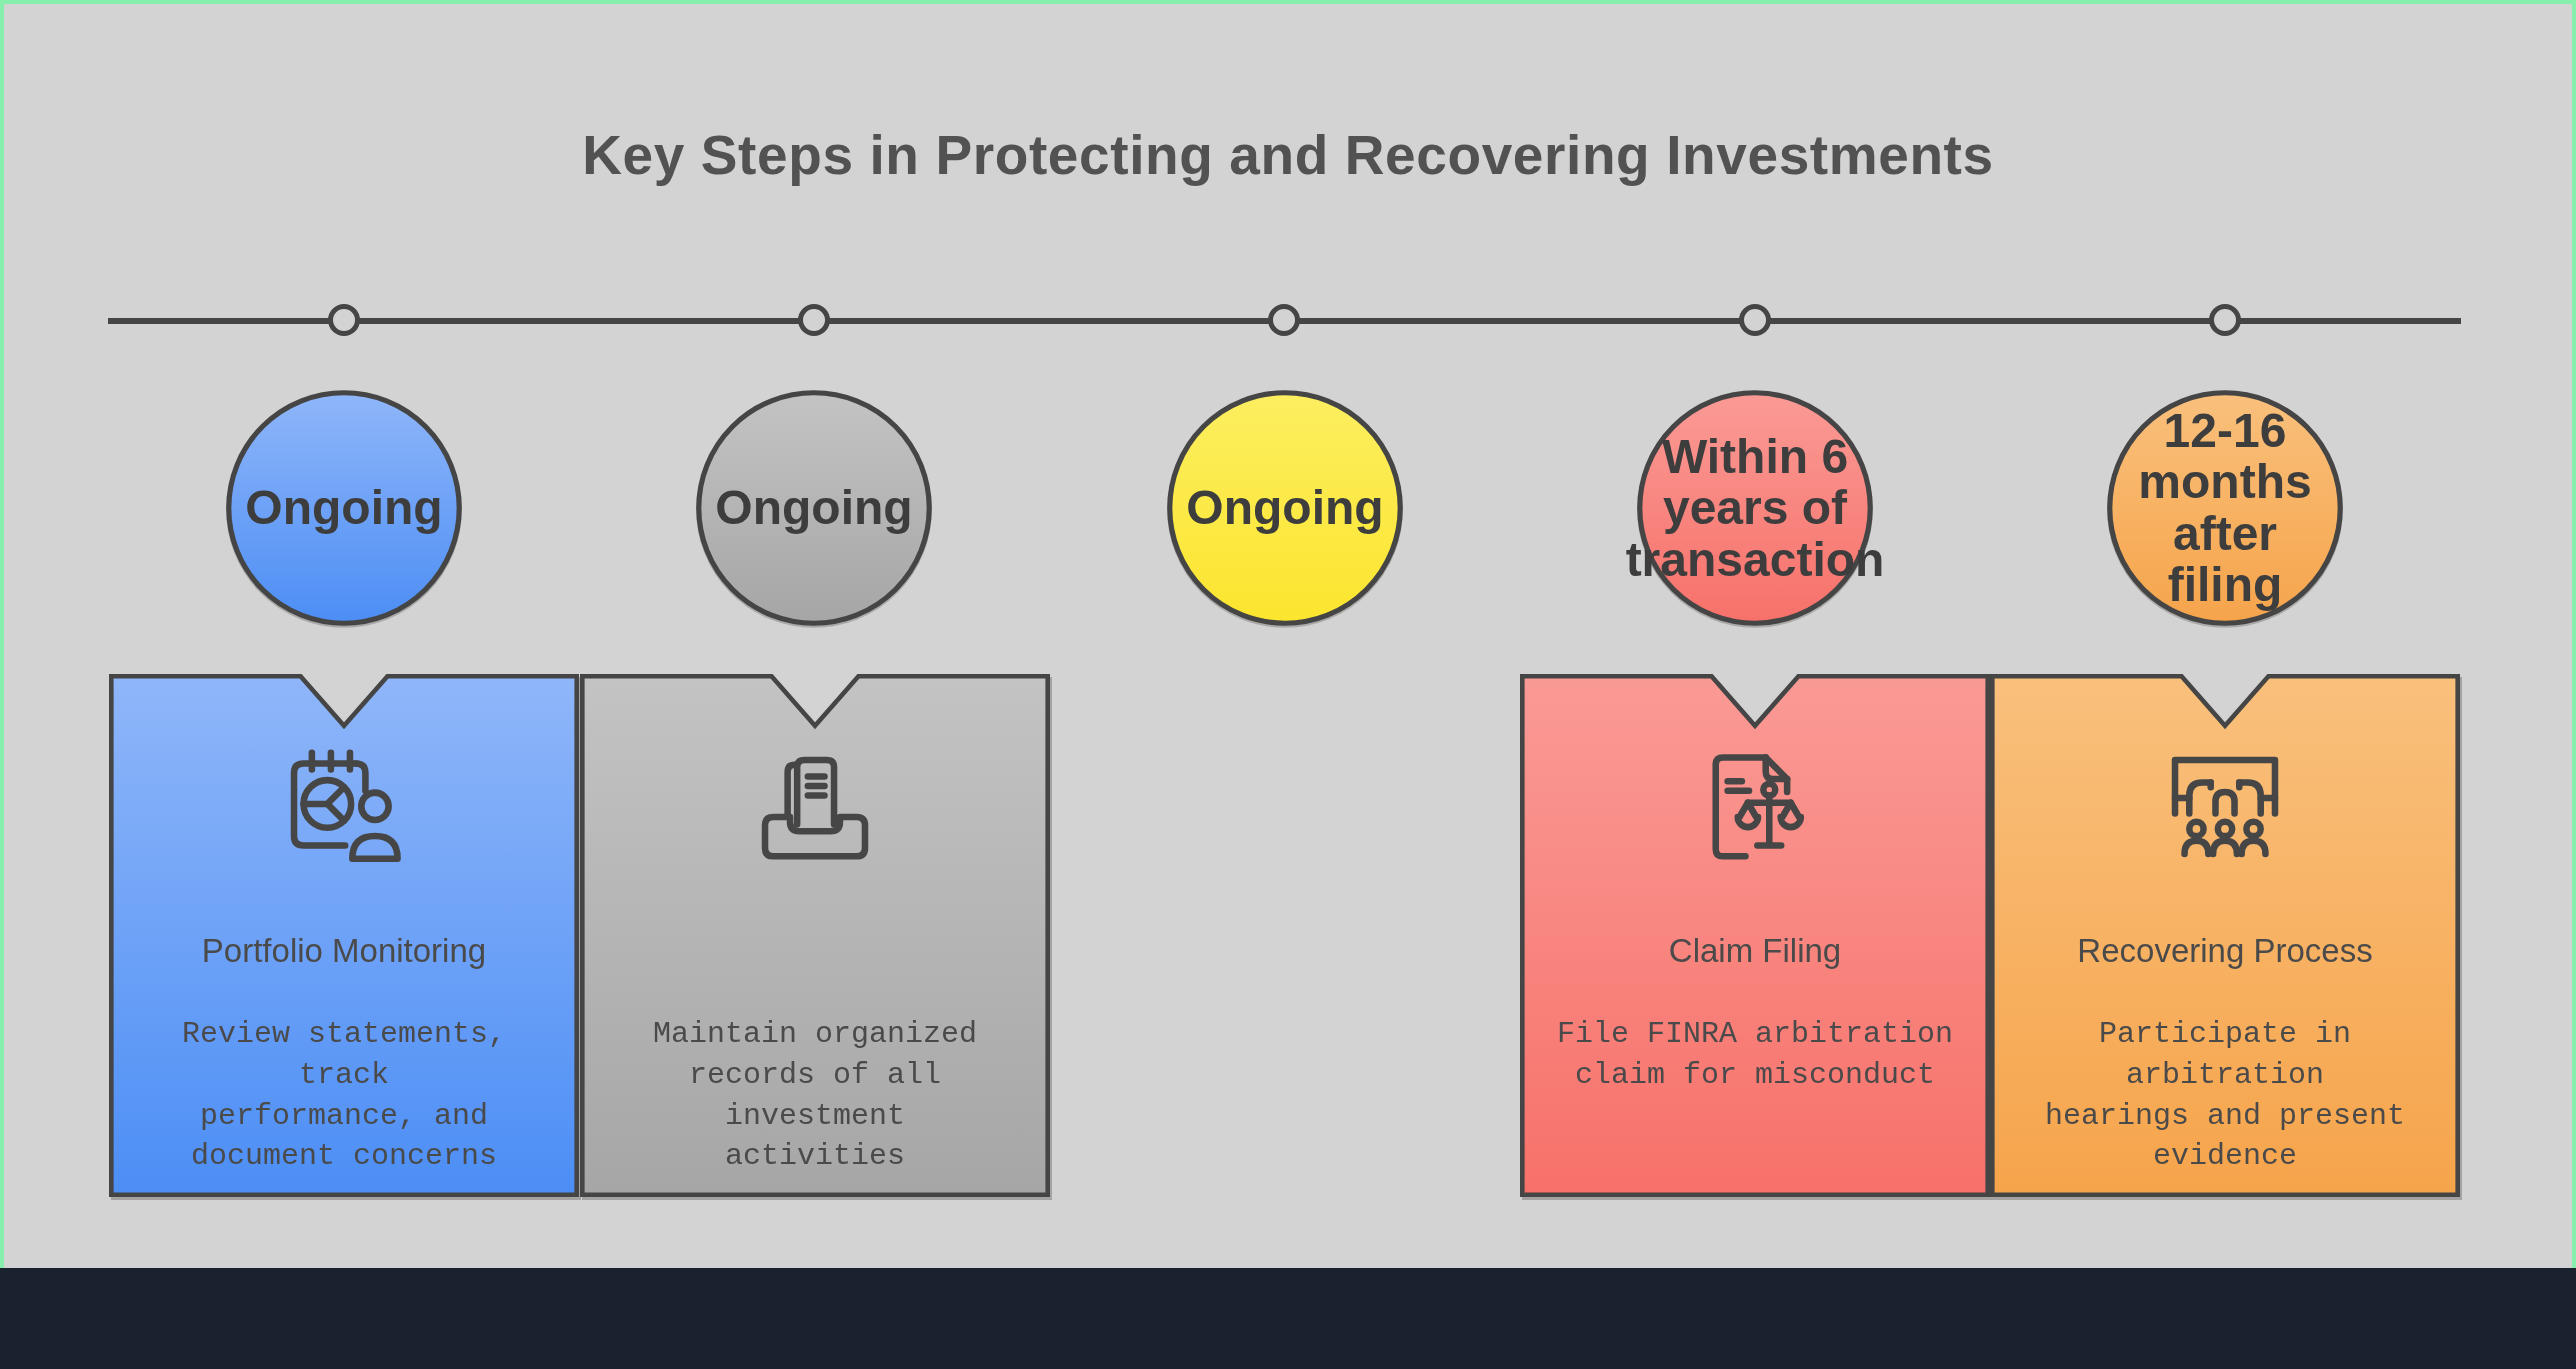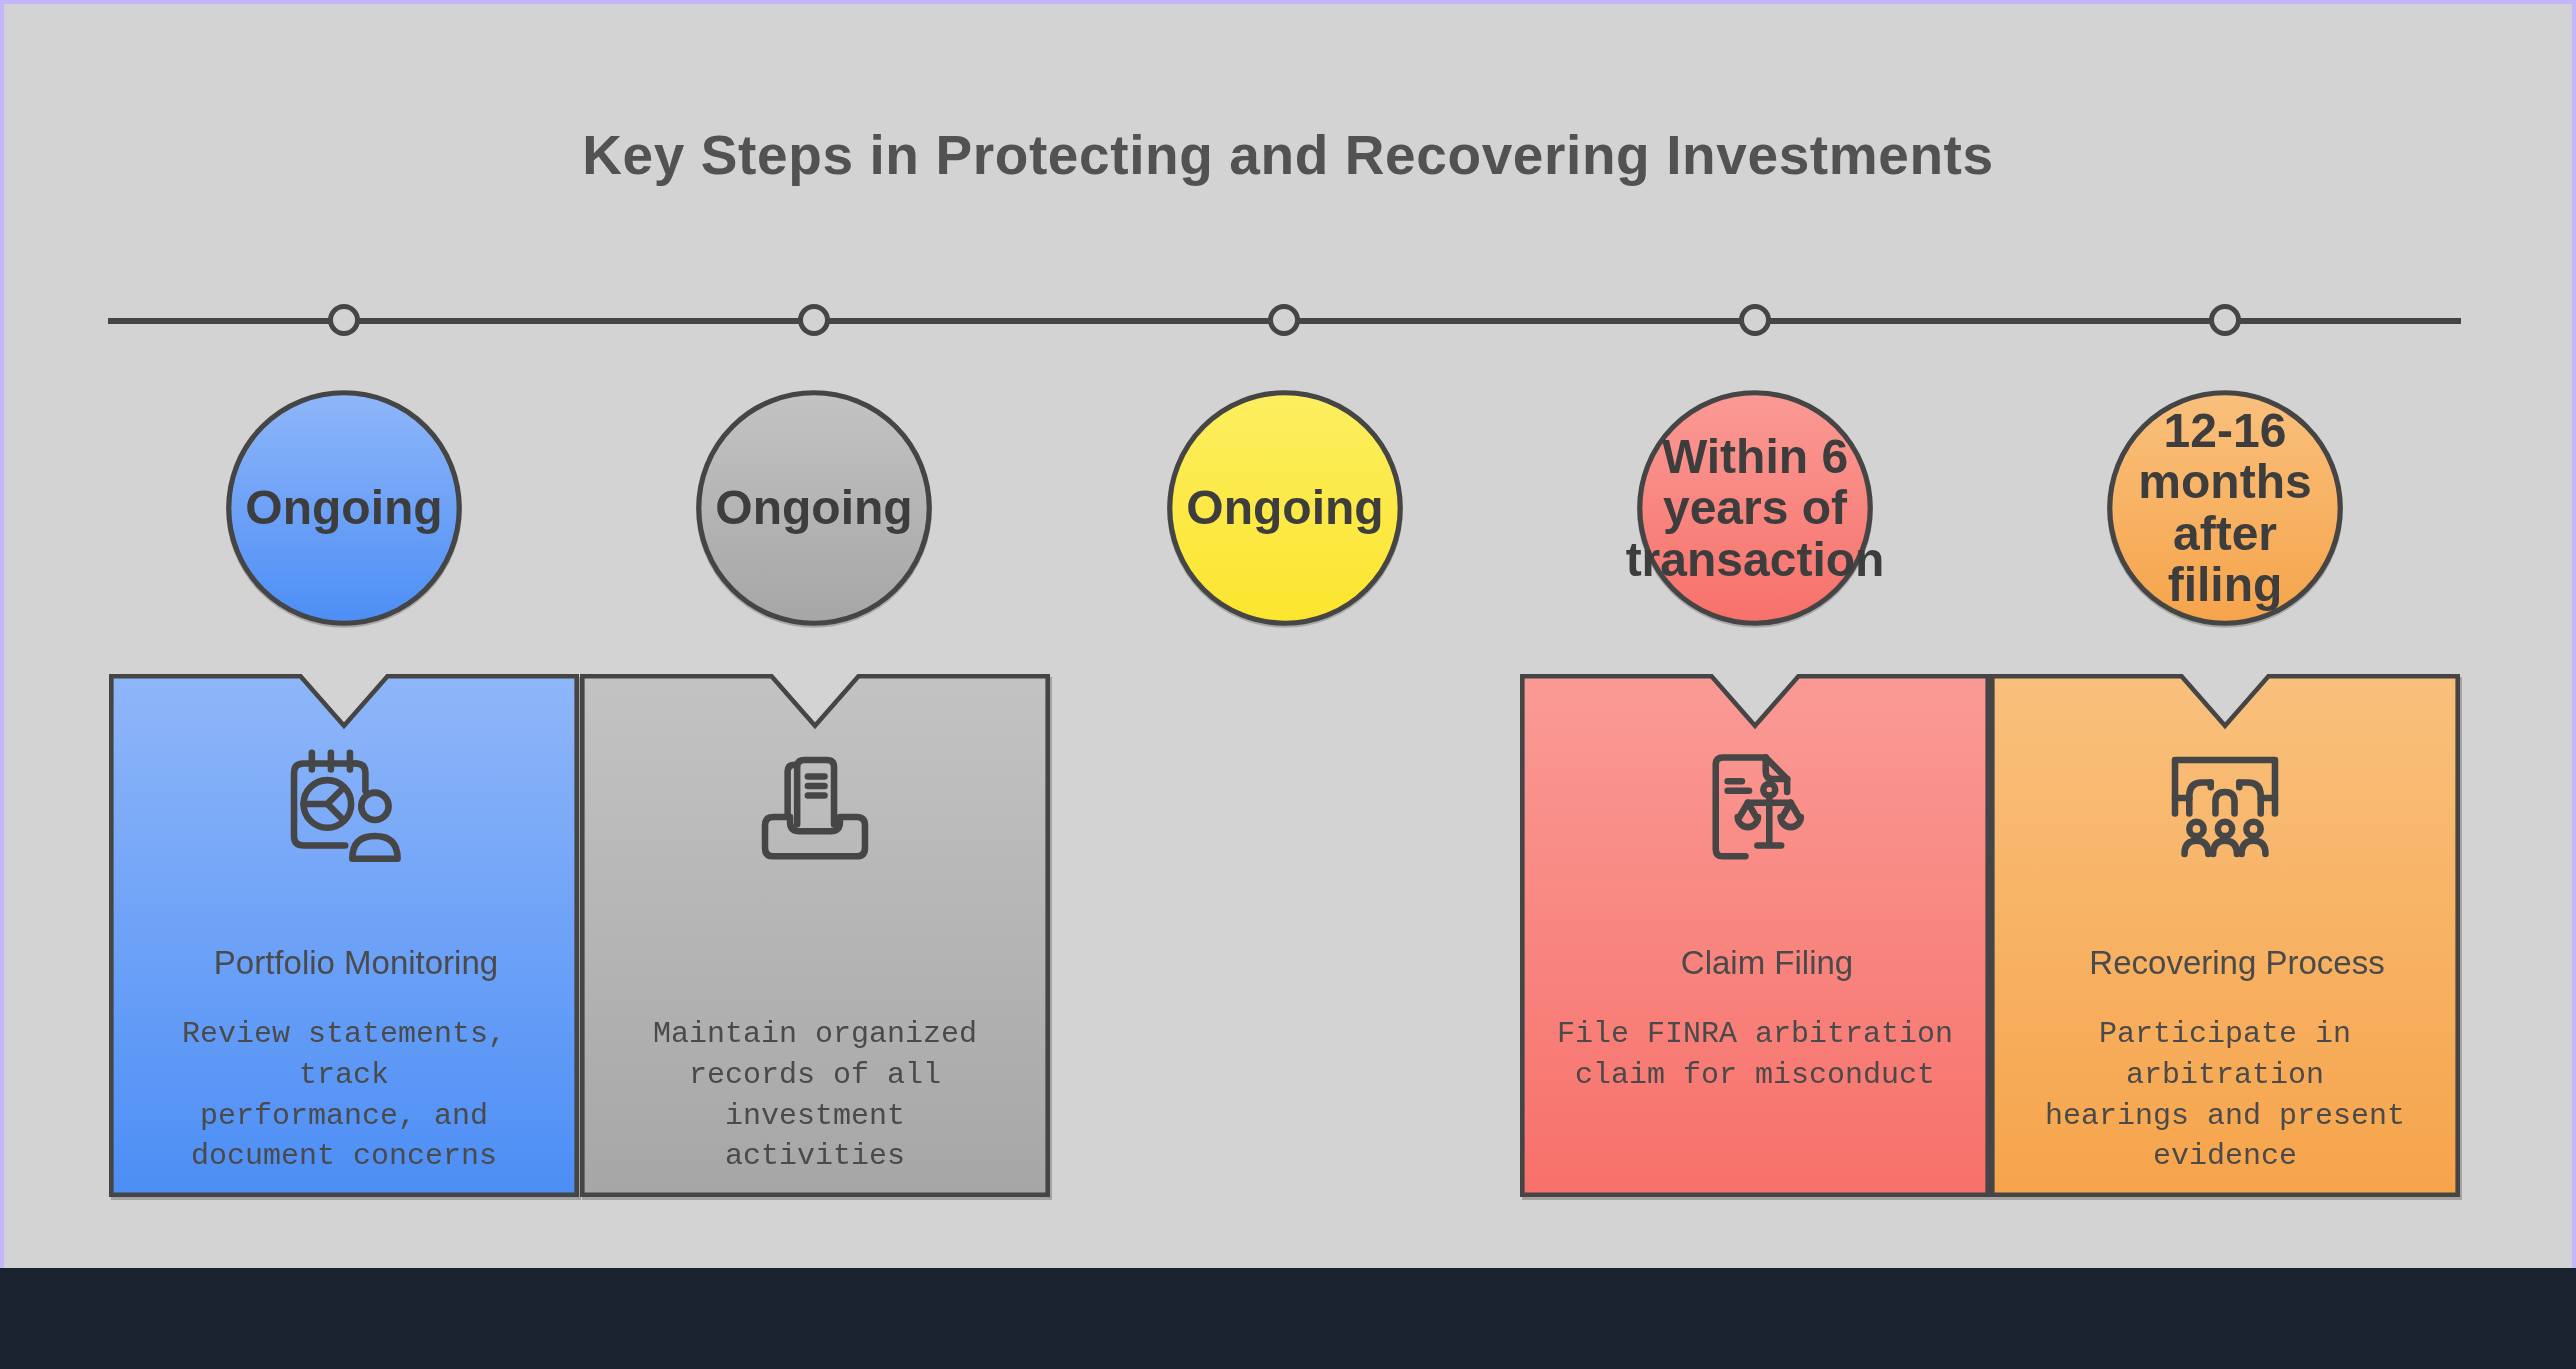--- a/index.html
+++ b/index.html
@@ -1,16 +1,16 @@
 <!DOCTYPE html>
 <html style="font-size:9.2px"><head>
 <meta charset="utf-8">
 <style>
   html,body{margin:0;padding:0;}
-  .page{position:relative;width:2576px;height:1370px;background:#c4b5fd;
+  .page{position:relative;width:2576px;height:1370px;background:#86efac;
         font-family:"Liberation Sans",sans-serif;overflow:hidden;}
   .panel{position:absolute;left:4px;top:4px;width:2568px;height:1264px;background:#d3d3d3;}
   .footer{position:absolute;left:0;top:1268px;width:2576px;height:102px;background:#1a2230;}
 
   .title{position:absolute;left:0;top:123px;width:2576px;margin:0;text-align:center;
          font-size:55px;font-weight:bold;color:#525252;letter-spacing:0.6px;}
 
   .timeline-line{position:absolute;left:108px;top:318px;width:2353px;height:5.8px;background:#454545;}
   .marker{position:absolute;top:304px;width:32px;height:32px;box-sizing:border-box;
           border:5.2px solid #454545;border-radius:50%;background:#d3d3d3;}
@@ -23,21 +23,21 @@
         width:270px;text-align:center;font-size:48px;font-weight:bold;color:#3d3d3d;
         line-height:1.07;white-space:pre-line;}
 
   .card{position:absolute;top:674px;width:470px;height:523px;}
   .k0{left:109px}.k1{left:580px}.k2{left:1050px}.k3{left:1520px}.k4{left:1990px}
   .card-bg{position:absolute;left:0;top:0;width:100%;height:100%;
            filter:drop-shadow(2.9px 3.5px 0 rgba(77,74,71,0.35));}
   .icon{position:absolute;left:50%;top:74px;transform:translateX(-50%);width:119px;height:119px;}
   .icon svg{width:100%;height:100%;}
   .ic{fill:none;stroke:#464646;stroke-width:5.5;stroke-linecap:round;stroke-linejoin:round;}
-  .card-title{position:absolute;left:0;top:258px;width:100%;margin:12px;text-align:center;
+  .card-title{position:absolute;left:0;top:258px;width:100%;margin:0;text-align:center;
         font-size:33px;font-weight:normal;color:#4a4a4a;}
   .card-desc{position:absolute;left:50%;top:340px;transform:translateX(-50%);width:432px;margin:0;
         text-align:center;font-size:30px;color:#4a4a4a;line-height:1.36;white-space:pre-line;font-family:Liberation Mono, monospace;}
 
   .defs-svg{position:absolute;width:0;height:0;}
 </style>
 </head>
 <body>
 
 <div class="page">

